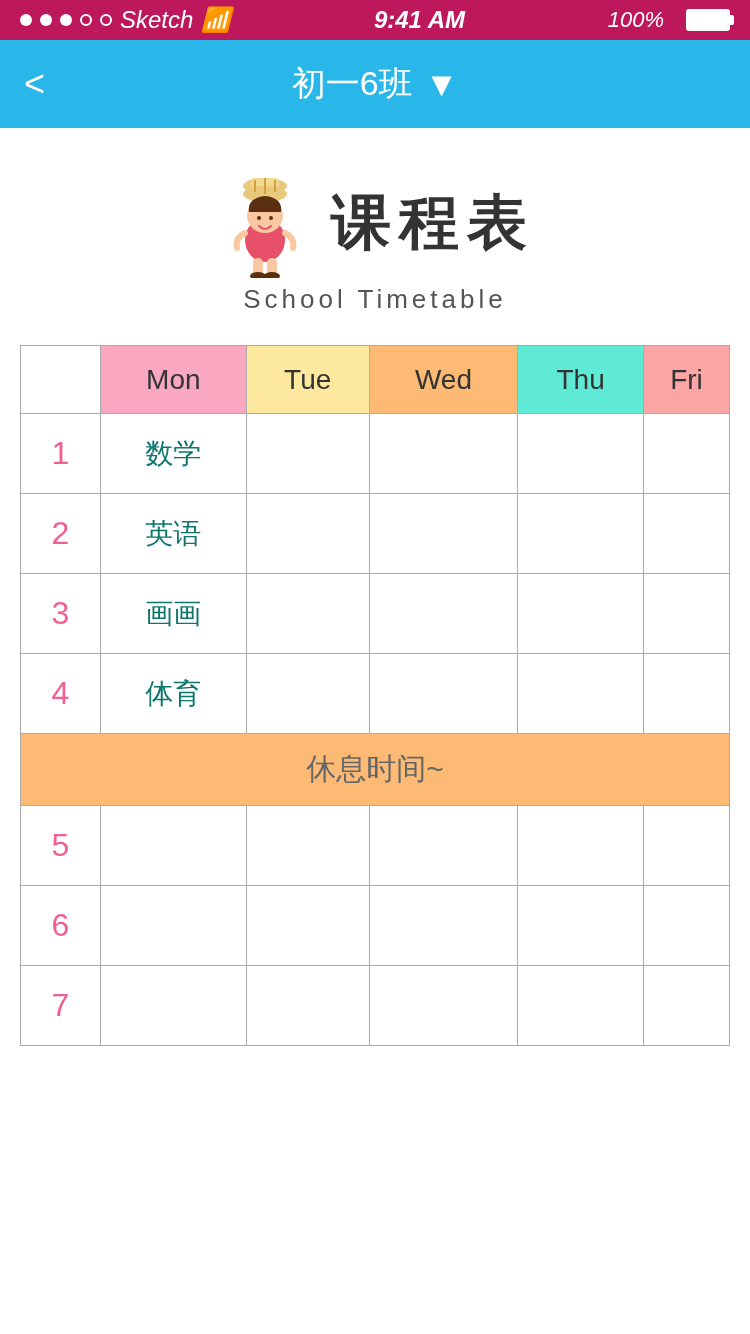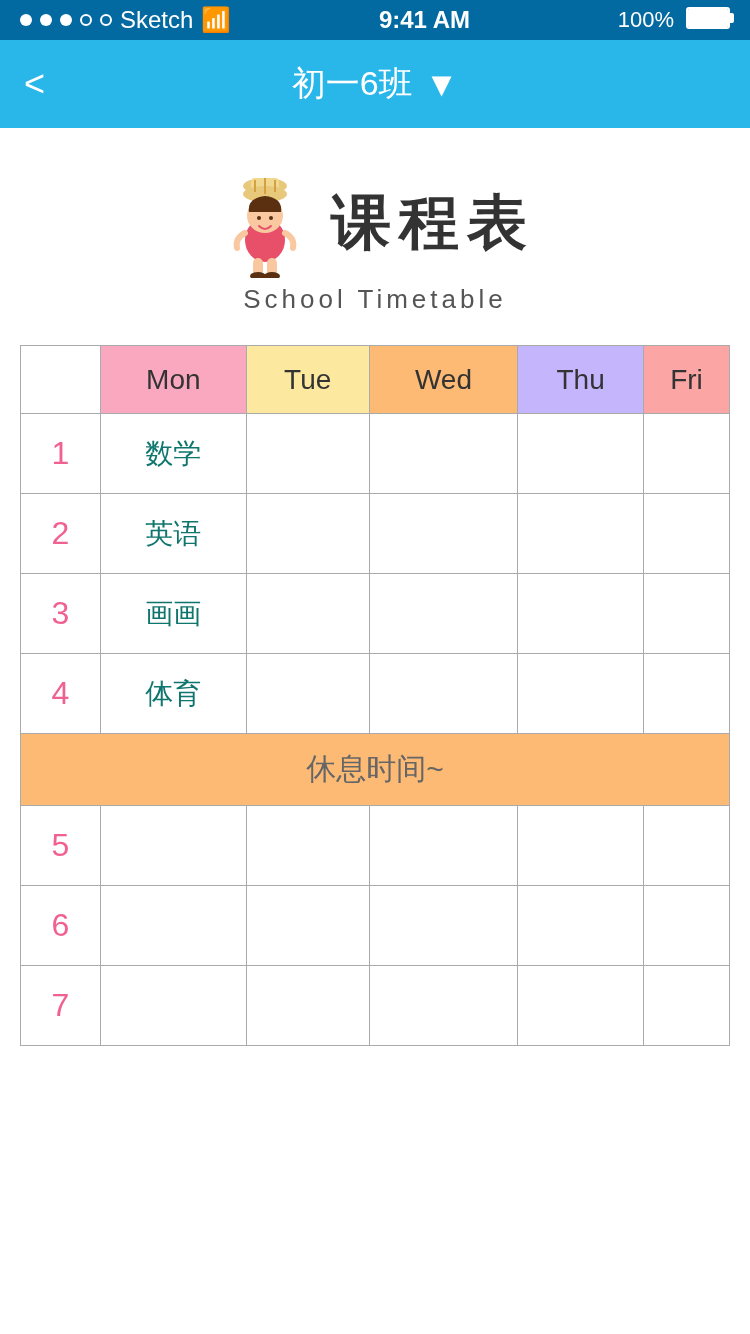--- a/index.html
+++ b/index.html
@@ -7,35 +7,36 @@
     body {
       width: 750px;
       min-height: 1334px;
       background: #fff;
       font-family: -apple-system, "PingFang SC", "Hiragino Sans GB", sans-serif;
       overflow-x: hidden;
     }
 
     
     .status-bar {
-      background: #0369a1;
+      background: #be185d;
       height: 40px;
       display: flex;
       align-items: center;
       justify-content: space-between;
       padding: 0 20px;
       color: white;
       font-size: 24px;
       font-weight: 500;
+      font-style: italic;
     }
     .status-left { display: flex; align-items: center; gap: 8px; }
     .dot { width: 12px; height: 12px; border-radius: 50%; background: white; display: inline-block; }
     .dot.empty { background: transparent; border: 2px solid white; }
     .status-center { font-size: 24px; font-weight: 600; }
-    .status-right { display: flex; align-items: flex-start; gap: 12px; font-size: 22px; }
+    .status-right { display: flex; align-items: center; gap: 22px; font-size: 22px; }
     .battery {
       width: 44px; height: 22px; border: 2px solid white; border-radius: 3px;
       position: relative; display: inline-flex; align-items: center;
     }
     .battery::after {
       content: '';
       position: absolute;
       right: -6px;
       width: 4px; height: 10px;
       background: white;
@@ -127,21 +128,21 @@
     .timetable .header-row-cells th {
       height: 68px;
       font-size: 28px;
       font-weight: 500;
       color: #333;
     }
     .th-empty { background: white; width: 80px; }
     .th-mon { background: #f9a8c0; }
     .th-tue { background: #fde8a0; }
     .th-wed { background: #fdba74; }
-    .th-thu { background: #c4b5fd; }
+    .th-thu { background: #5eead4; }
     .th-fri { background: #fca5a5; }
 
     
     .timetable .num-cell {
       width: 80px;
       height: 80px;
       font-size: 32px;
       color: #f06090;
       font-weight: 400;
     }

